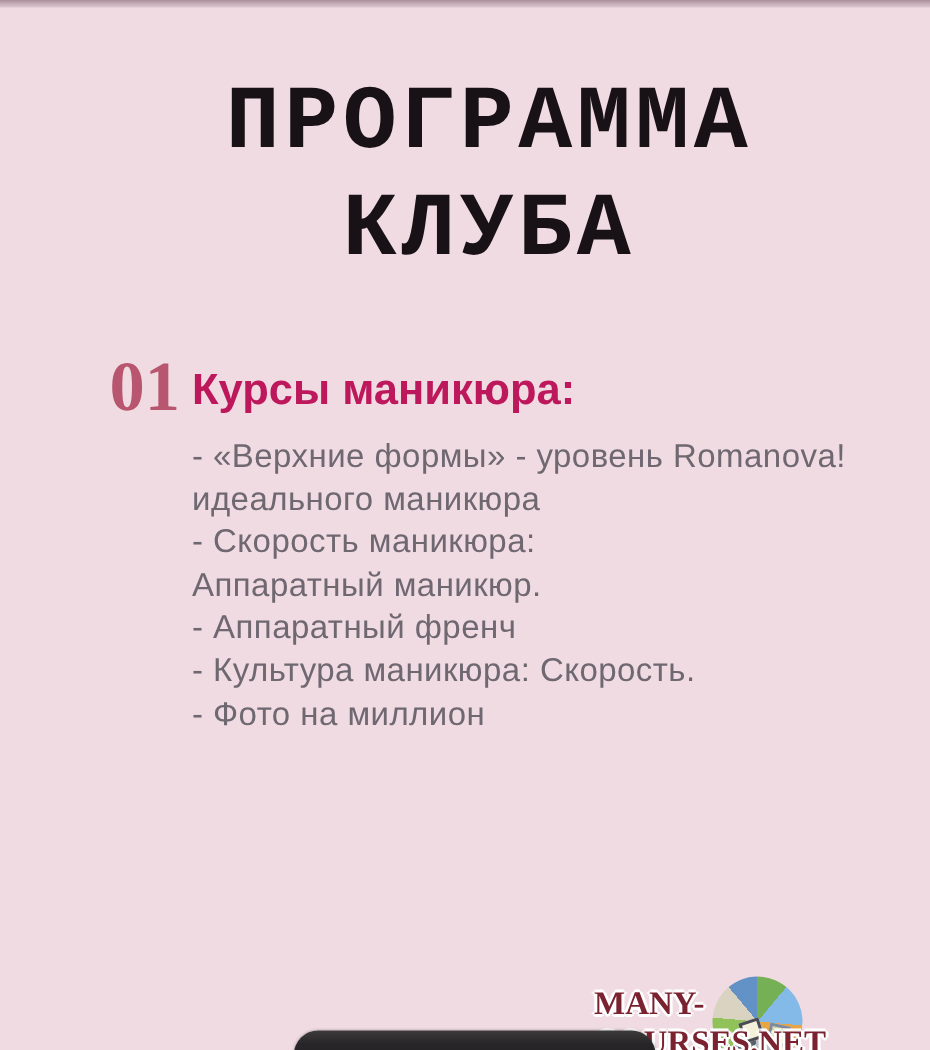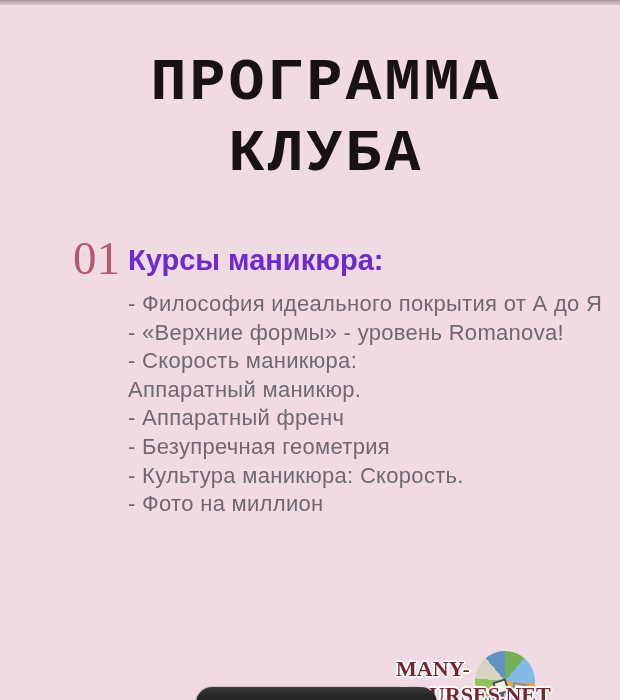--- a/index.html
+++ b/index.html
@@ -20,31 +20,31 @@
     font-family:Liberation Mono, monospace;
     font-weight:700;
     font-size:60px;
     line-height:71px;
     letter-spacing:3px;
     color:#181216;
   }
   .section-number{
     position:absolute;left:73px;top:232px;
     font-family:"Liberation Serif", serif;
-    font-weight:400;
+    font-weight:700;
     font-size:47px;
     line-height:52px;
     color:#b8566f;
   }
   .section-heading{
     position:absolute;left:128px;top:243px;
     font-size:29px;
     font-weight:700;
     line-height:34px;
-    color:#6d28d9;
+    color:#be185d;
   }
   .courses{
     position:absolute;left:128px;top:290px;width:480px;
     font-size:22px;
     line-height:28.6px;
     color:#6f6871;
     letter-spacing:0.3px;
   }
   .course-line{white-space:nowrap;}
   
@@ -91,26 +91,25 @@
 
   <div class="title">
     <div>ПРОГРАММА</div>
     <div>КЛУБА</div>
   </div>
 
   <div class="section-number">01</div>
   <div class="section-heading">Курсы маникюра:</div>
 
   <div class="courses">
-    <div class="course-line">- Философия идеального покрытия от А до Я</div>
     <div class="course-line">- «Верхние формы» - уровень Romanova!</div>
+    <div class="course-line">идеального маникюра</div>
     <div class="course-line">- Скорость маникюра:</div>
     <div class="course-line">Аппаратный маникюр.</div>
     <div class="course-line">- Аппаратный френч</div>
-    <div class="course-line">- Безупречная геометрия</div>
     <div class="course-line">- Культура маникюра: Скорость.</div>
     <div class="course-line">- Фото на миллион</div>
   </div>
 
   <div class="watermark">
     <div class="globe"></div>
     <div class="globe-piece p1"></div>
     <div class="globe-piece p2"></div>
     <div class="watermark-text">MANY-COURSES.NET</div>
   </div>

